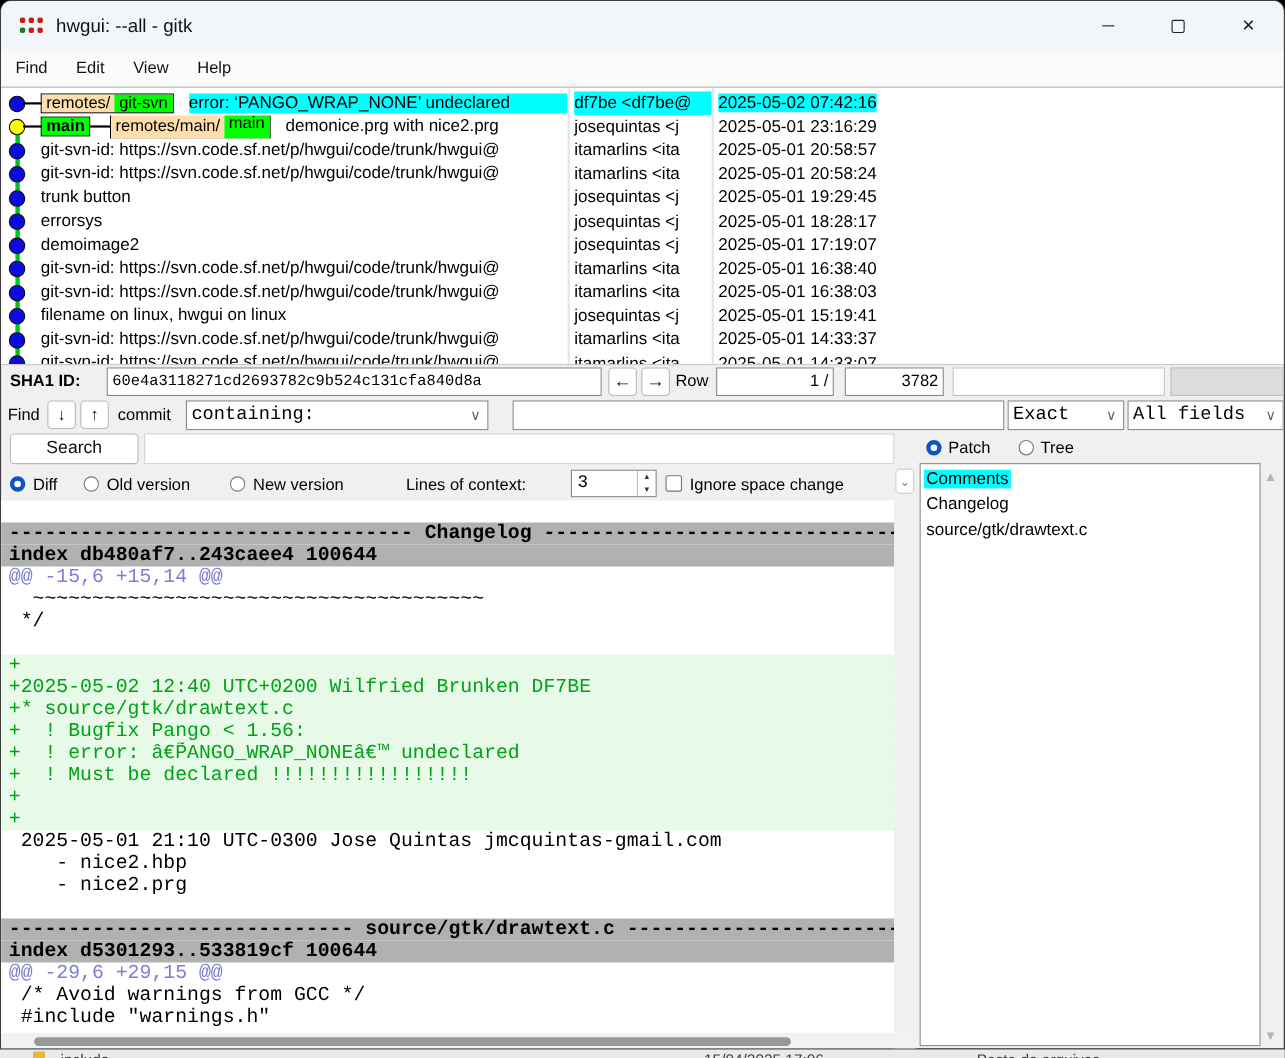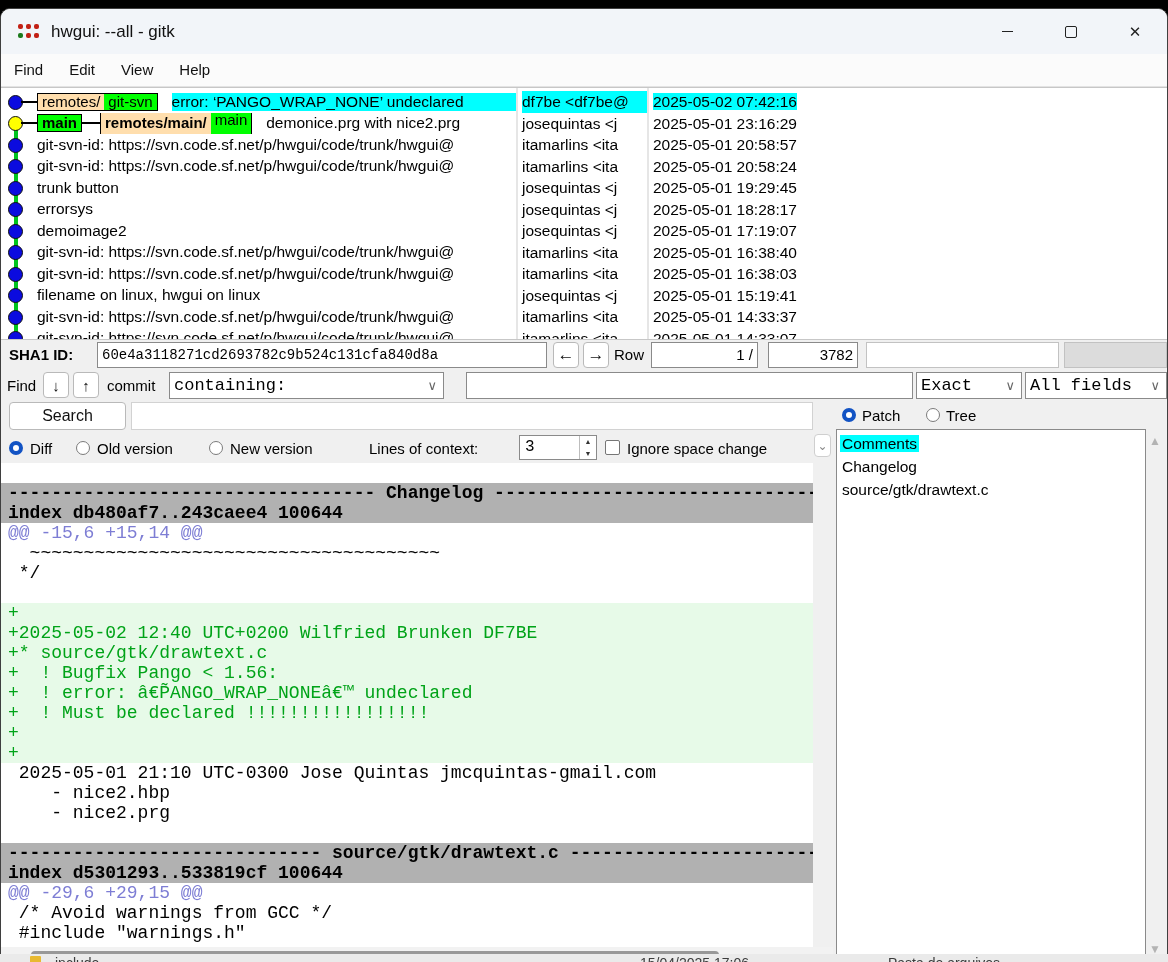--- a/index.html
+++ b/index.html
@@ -1,17 +1,17 @@
 <!DOCTYPE html>
 <html><head>
 <meta charset="utf-8">
 <style>
   html,body{margin:0;padding:0;background:#000;width:1168px;height:962px;overflow:hidden;
     font-family:"Liberation Sans",sans-serif;}
-  .window{position:absolute;left:0;top:8px;width:1168px;height:954px;background:#f0f0f0;
+  .window{position:absolute;left:0;top:0;width:1168px;height:954px;background:#f0f0f0;
     border-radius:10px 10px 0 0;overflow:hidden;box-sizing:border-box;border:1px solid #3f3f3f;}
   
   .titlebar{position:absolute;left:0;top:0;right:0;height:45px;background:#f2f5f9;display:flex;align-items:center;}
   .app-icon{width:22px;height:16px;margin-left:17px;display:grid;grid-template-columns:repeat(3,1fr);grid-gap:2px;}
   .app-icon i{display:block;width:5px;height:5px;border-radius:2px;background:#c22015;}
   .app-icon i.g{background:#1d7a1d;}
   .title-text{margin-left:11px;font-size:17px;color:#111;}
   .win-ctls{margin-left:auto;display:flex;height:100%;}
   .win-ctl{width:64px;height:100%;display:flex;align-items:center;justify-content:center;color:#222;}
   .glyph-min{width:11px;height:1.4px;background:#222;}
@@ -151,21 +151,21 @@
           <span class="msg after-ref hl">error: ‘PANGO_WRAP_NONE’ undeclared</span>
         </div>
         <div class="mcell">
           <span class="node node-yellow"></span>
           <span class="hline"></span>
           <span class="ref">
             <b class="seg-head" style="padding: 0px 4px;">main</b>
           </span>
           <span class="refconn"></span>
           <span class="ref">
-            <span class="seg-remote" style="padding: 3px 4px; font-weight: bold;">remotes/main/</span>
+            <span class="seg-remote" style="padding: 3px 4px;">remotes/main/</span>
             <span class="seg-head" style="padding: 0px 4px;">main</span>
           </span>
           <span class="msg after-ref">demonice.prg with nice2.prg</span>
         </div>
         <div class="mcell">
           <span class="node node-blue"></span>
           <span class="msg">git-svn-id: https://svn.code.sf.net/p/hwgui/code/trunk/hwgui@</span>
         </div>
         <div class="mcell">
           <span class="node node-blue"></span>

